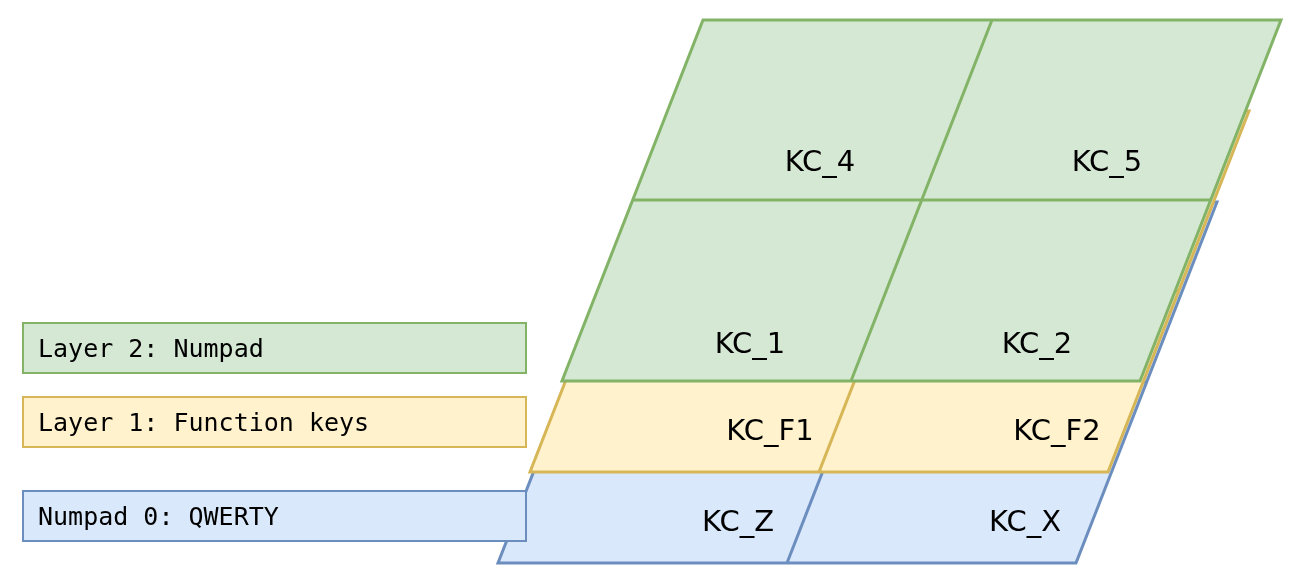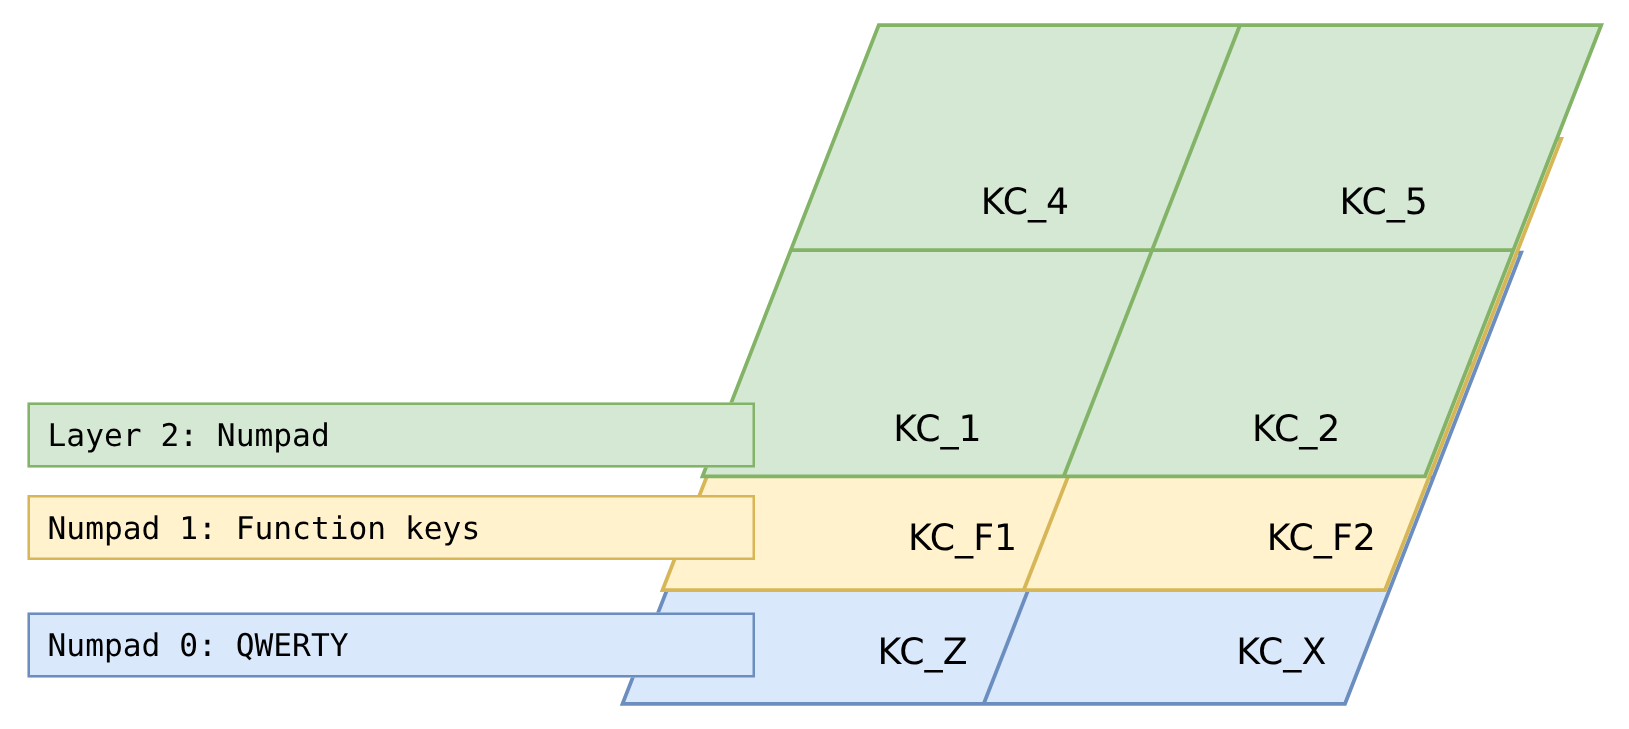--- a/index.html
+++ b/index.html
@@ -34,21 +34,21 @@
     text-anchor: middle;
     dominant-baseline: middle;
   }
   .legend {
     position: absolute;
     left: 22px;
     top: 0;
   }
   .legend-item {
     position: absolute;
-    width: 582px;
+    width: 505px;
     height: 52px;
     box-sizing: border-box;
     border-width: 2px;
     border-style: solid;
     display: flex;
     align-items: center;
   }
   .legend-label {
     font-family: "DejaVu Sans Mono", "Liberation Mono", monospace;
     font-size: 25px;
@@ -102,21 +102,21 @@
 
   </svg>
 
   <div class="legend">
 
     <div class="legend-item legend-numpad" style="background:#d5e8d4; border-color:#82b366;">
       <span class="legend-label">Layer 2: Numpad</span>
     </div>
 
     <div class="legend-item legend-fn" style="background:#fff2cc; border-color:#d6b656;">
-      <span class="legend-label">Numpad 1: Function keys</span>
+      <span class="legend-label">Layer 1: Function keys</span>
     </div>
 
     <div class="legend-item legend-qwerty" style="background:#dae8fc; border-color:#6c8ebf;">
       <span class="legend-label">Numpad 0: QWERTY</span>
     </div>
 
   </div>
 
 </div>
 

